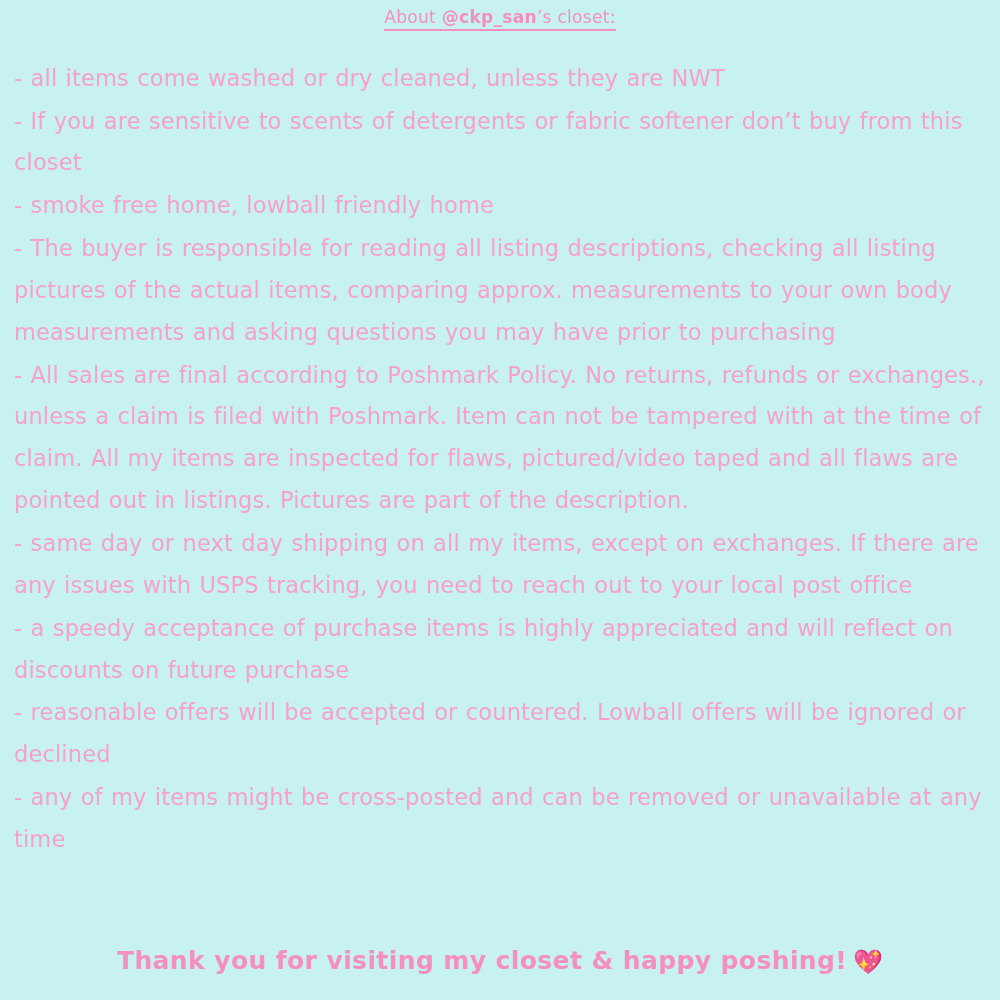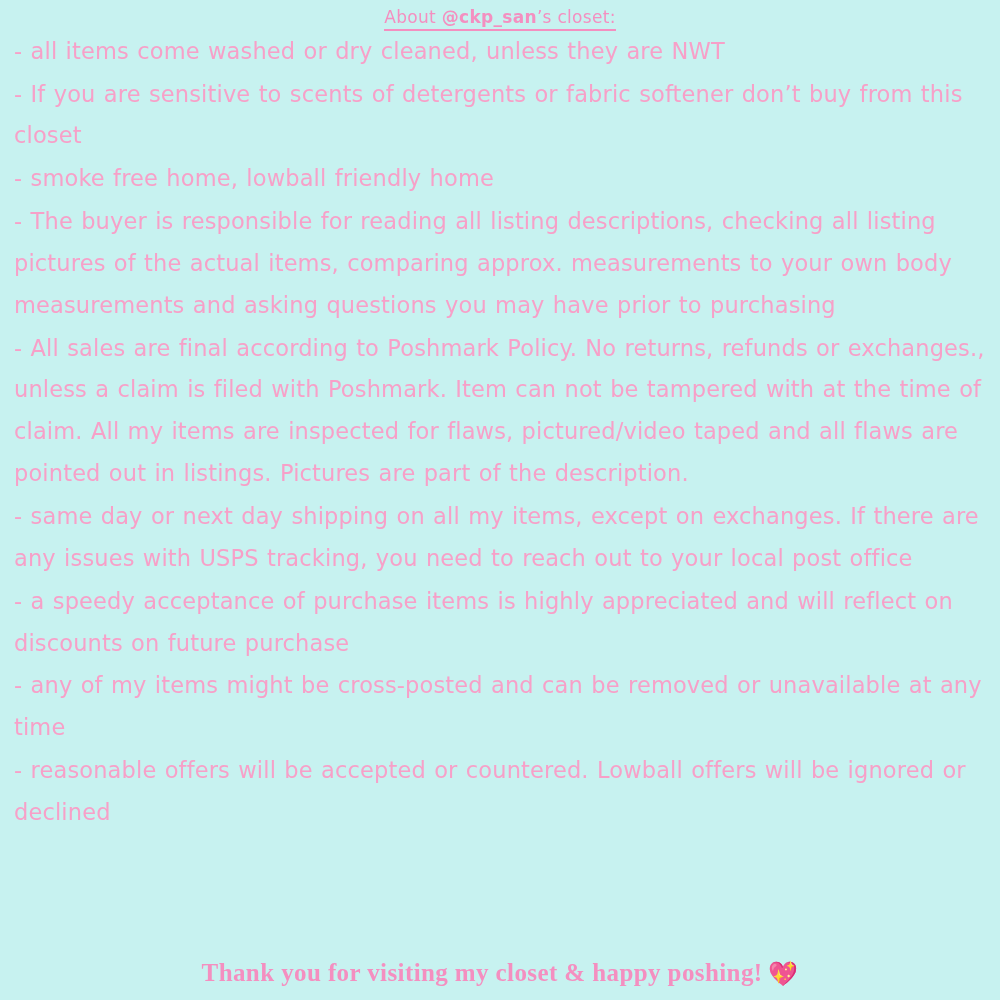--- a/index.html
+++ b/index.html
@@ -32,38 +32,37 @@
     color: #f48fc0;
     letter-spacing: 0.3px;
     border-bottom: 2px solid #f48fc0;
     padding-bottom: 2px;
     line-height: 1.1;
   }
   .title .handle {
     font-weight: bold;
   }
   .body-list {
-    margin-top: 0;
+    margin-top: 27px;
   }
   .line {
     color: #f7a0c8;
     font-size: 22.5px;
     line-height: 1.86;
     letter-spacing: 0.15px;
     margin: 0 0 1px 0;
     text-align: left;
     word-spacing: 1px;
   }
   .closing-wrap {
     position: absolute;
     left: 0;
     right: 0;
-    bottom: 12px;
+    bottom: 24px;
     text-align: center;
-    font-family: Liberation Serif, serif;
   }
   .closing {
     display: inline-block;
     font-size: 25px;
     font-weight: bold;
     color: #f48fc0;
     letter-spacing: 0.4px;
   }
   .heart {
     font-size: 24px;
@@ -81,21 +80,21 @@
   </div>
 
   <div class="body-list">
     <p class="line">- all items come washed or dry  cleaned, unless they are NWT</p>
     <p class="line">- If you are sensitive to scents of detergents or fabric softener don’t buy from this closet</p>
     <p class="line">- smoke free home, lowball friendly home</p>
     <p class="line">- The buyer is responsible for reading all listing descriptions, checking all listing pictures of the actual items, comparing approx. measurements to your own body measurements and asking questions you may have prior to purchasing</p>
     <p class="line">- All sales are final according to Poshmark Policy. No returns, refunds or exchanges., unless a claim is filed with Poshmark. Item can not be tampered with at the time of claim. All my items are inspected for flaws, pictured/video taped and all flaws are pointed out in listings. Pictures are part of the description.</p>
     <p class="line">- same day or next day shipping on all my items, except on exchanges. If there are any issues with USPS tracking, you need to reach out to your local post office</p>
     <p class="line">- a speedy acceptance of purchase items is highly appreciated and will reflect on discounts on future purchase</p>
+    <p class="line">- reasonable offers will be accepted or countered. Lowball offers will be ignored or declined</p>
     <p class="line">- any of my items might be cross-posted and can be removed or unavailable at any time</p>
-    <p class="line">- reasonable offers will be accepted or countered. Lowball offers will be ignored or declined</p>
   </div>
 
   <div class="closing-wrap">
     <span class="closing">Thank you for visiting my closet &amp; happy poshing!</span><span class="heart">💖</span>
   </div>
 
 </div>
 
 </body></html>

